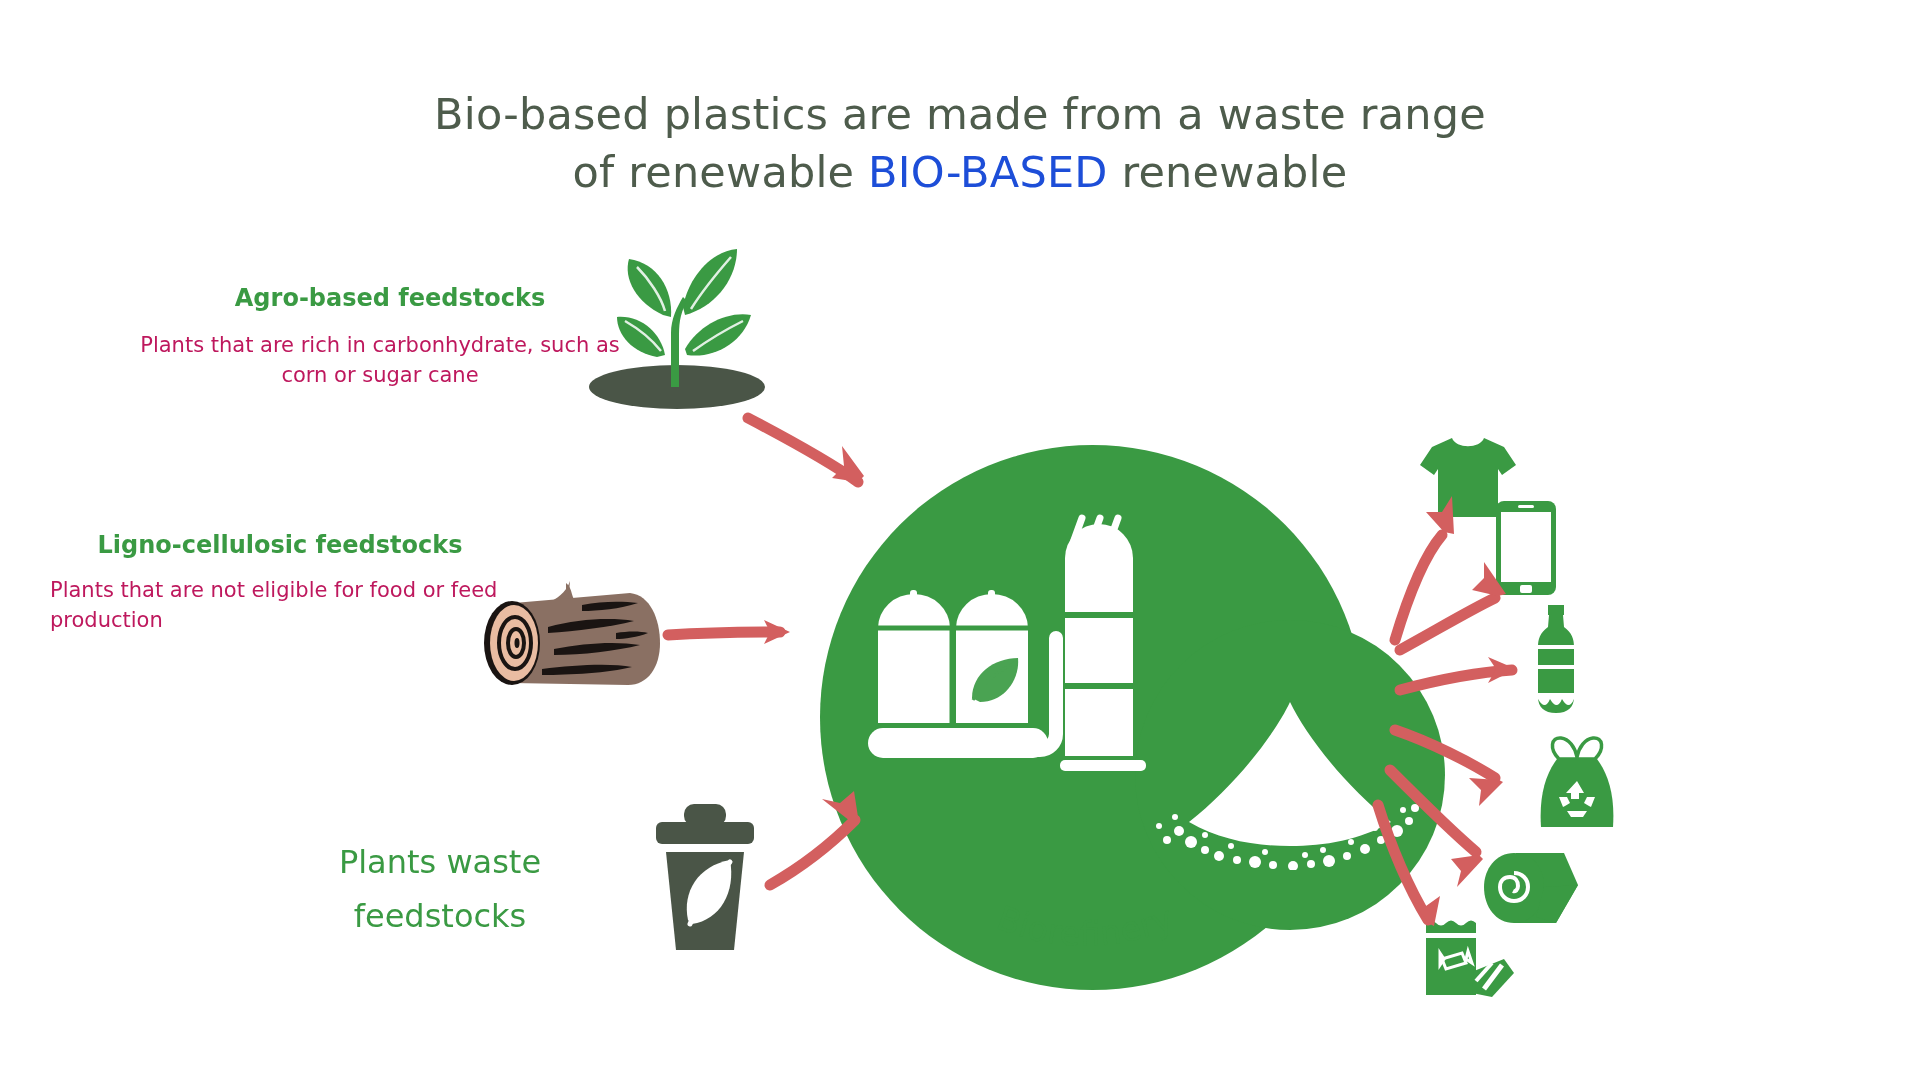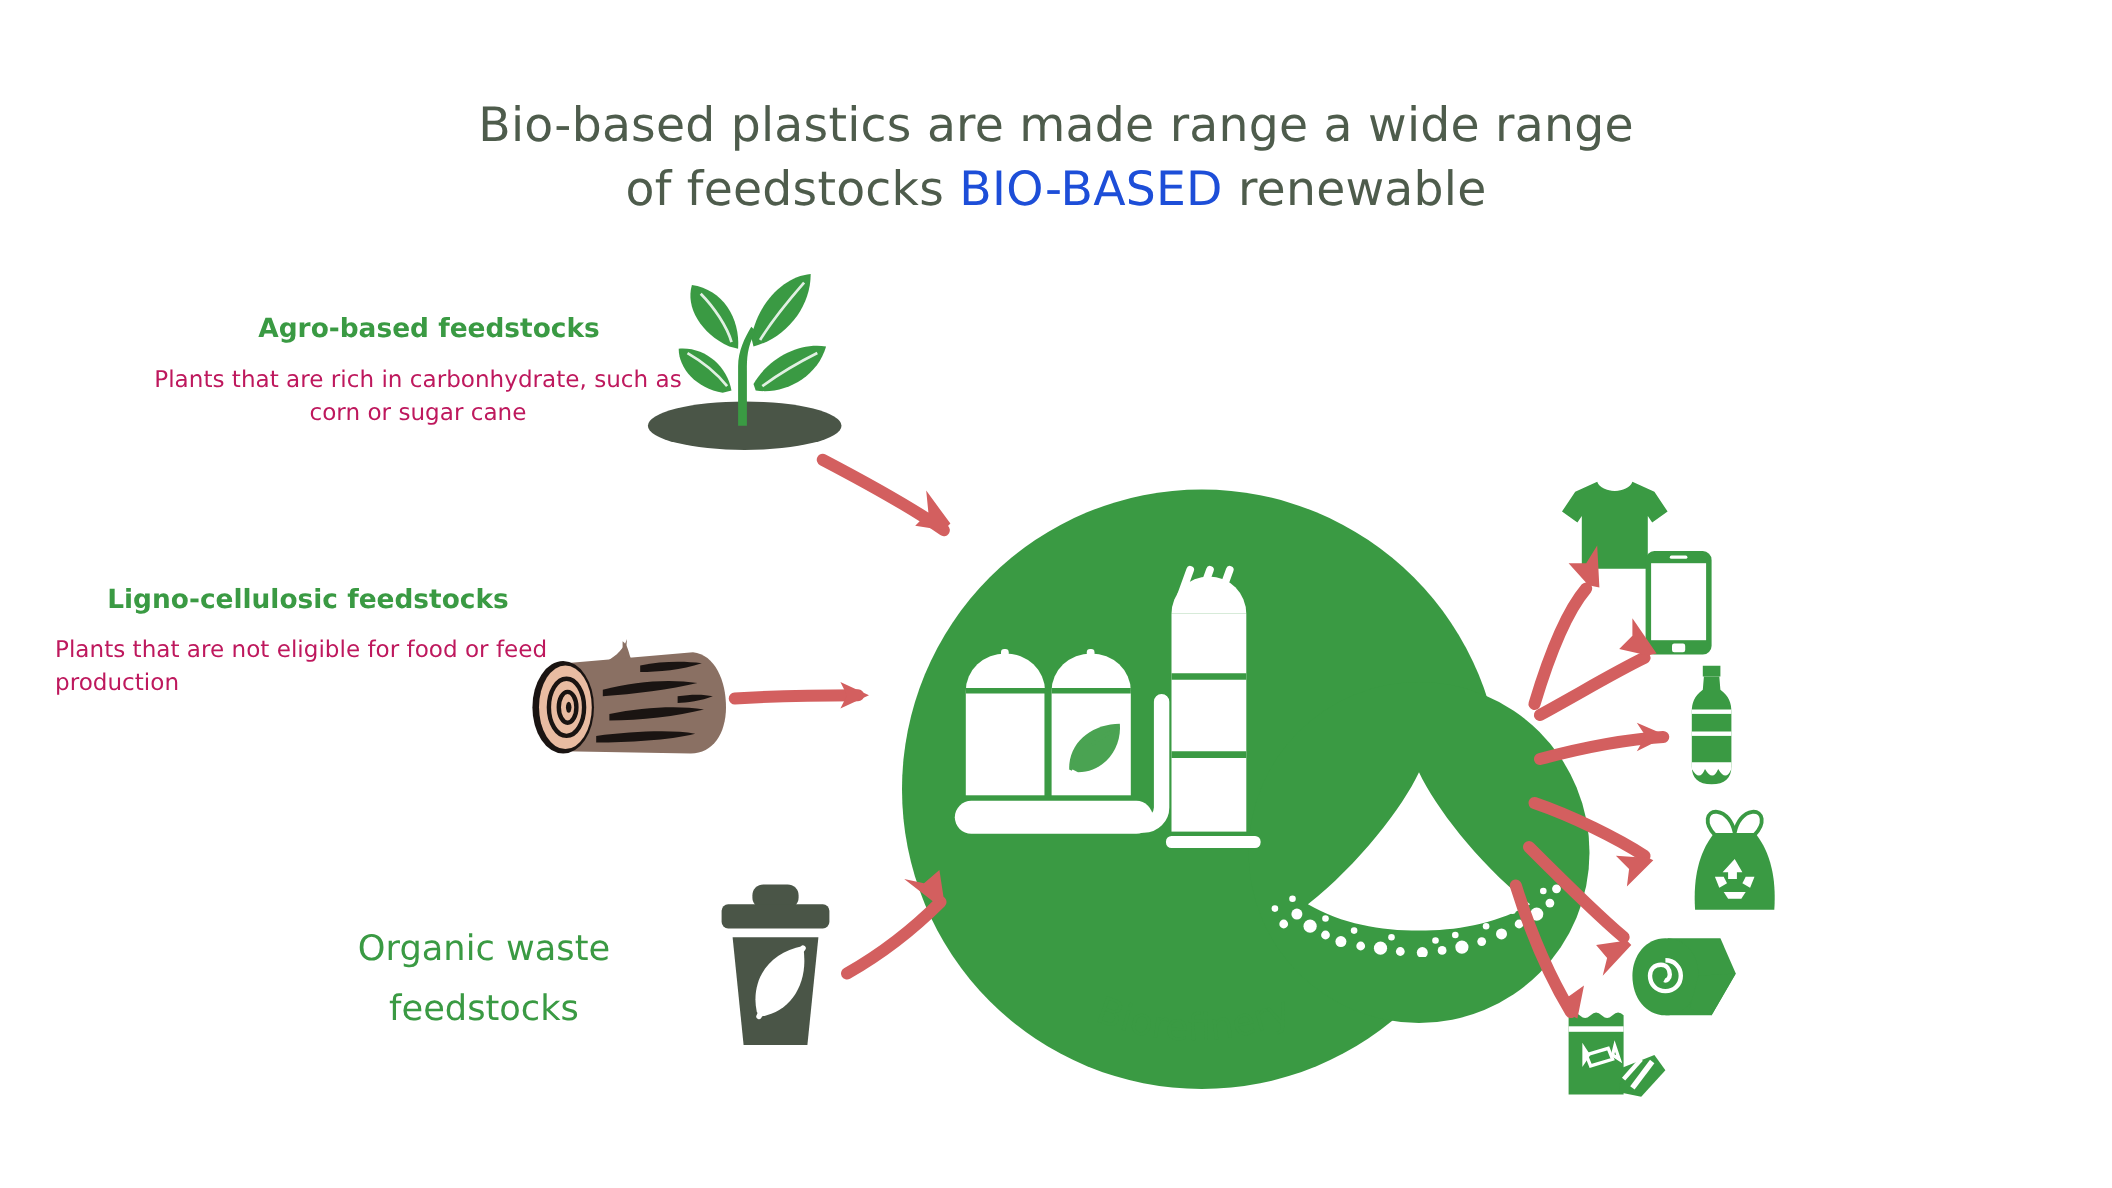--- a/index.html
+++ b/index.html
@@ -70,22 +70,22 @@
 
   
   #arrows{left:0;top:0;width:1920px;height:1080px;}
 </style>
 </head>
 <body>
 
 <div class="stage">
 
   <div class="abs" id="title-block">
-    <div>Bio-based plastics are made range a wide range</div>
-    <div><span>of feedstocks </span><span class="hl">BIO-BASED</span><span> renewable</span></div>
+    <div>Bio-based plastics are made from a waste range</div>
+    <div><span>of renewable </span><span class="hl">BIO-BASED</span><span> renewable</span></div>
   </div>
 
   <div class="abs" id="bio-circle"></div>
   <div class="abs" id="sugar-circle"></div>
 
   <svg class="abs" id="refinery-icon" viewBox="0 0 320 290">
     <g fill="#ffffff">
 
       <rect x="18" y="118" width="72" height="95"></rect>
       <path d="M18 118 a36 34 0 0 1 72 0 z"></path>
@@ -263,21 +263,21 @@
     <path d="M66 74 L84 50" stroke="#ffffff" stroke-width="5" fill="none"></path>
     <path d="M58 66 L74 48" stroke="#ffffff" stroke-width="4" fill="none"></path>
   </svg>
 
   <div class="abs feed-head" id="agro-head">Agro-based feedstocks</div>
   <div class="abs feed-body" id="agro-body">Plants that are rich in carbonhydrate, such as corn or sugar cane</div>
 
   <div class="abs feed-head" id="ligno-head">Ligno-cellulosic feedstocks</div>
   <div class="abs feed-body" id="ligno-body">Plants that are not eligible for food or feed production</div>
 
-  <div class="abs" id="organic-head">Organic waste feedstocks</div>
+  <div class="abs" id="organic-head">Plants waste feedstocks</div>
 
   <svg class="abs" id="arrows" viewBox="0 0 1920 1080">
     <g fill="none" stroke="#d35f5f" stroke-width="11" stroke-linecap="round">
       <path d="M748 418 C790 440 830 462 858 482"></path>
       <path d="M668 635 C700 633 740 632 780 632"></path>
       <path d="M770 885 C800 868 830 845 855 820"></path>
 
       <path d="M1395 640 C1410 590 1425 555 1442 535"></path>
       <path d="M1400 650 C1440 628 1470 610 1495 598"></path>
       <path d="M1400 690 C1445 678 1480 672 1512 670"></path>

